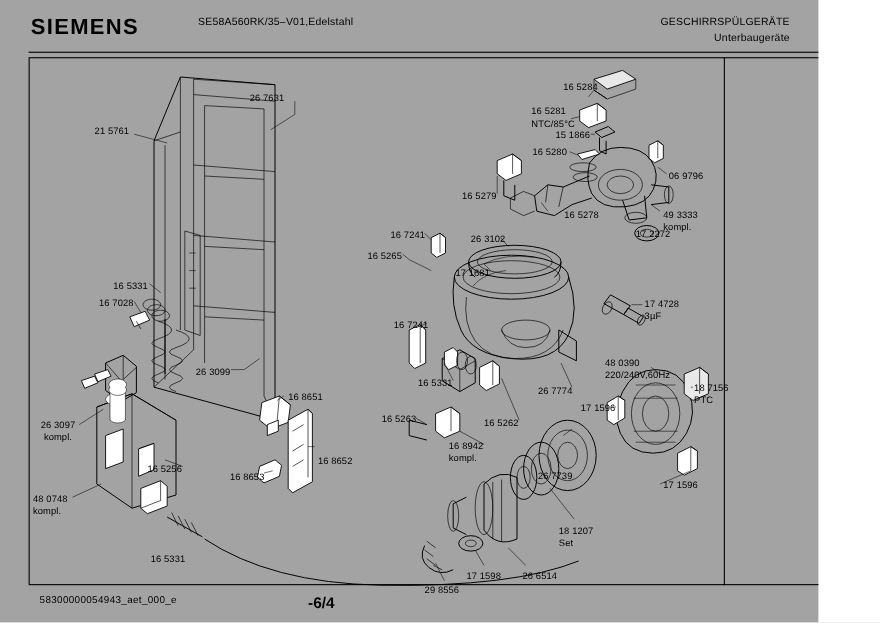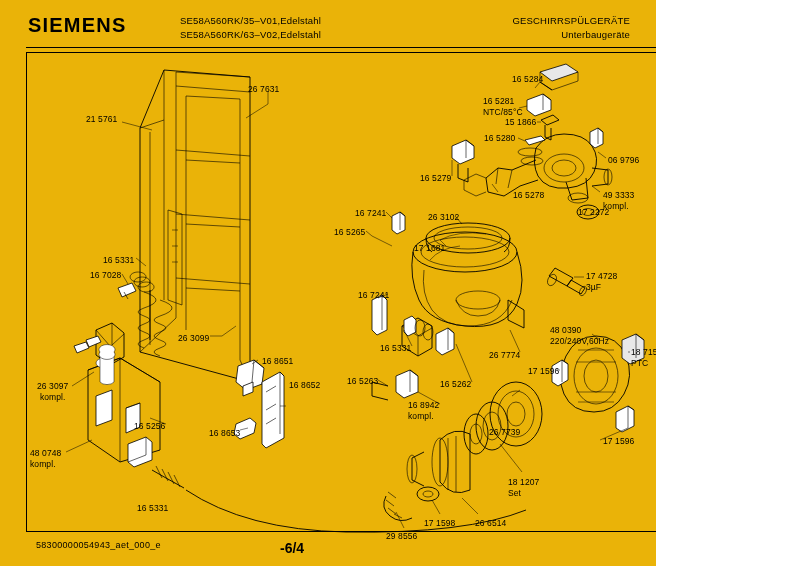--- a/index.html
+++ b/index.html
@@ -2,23 +2,23 @@
 <html><head>
 <meta charset="utf-8">
 <style>
   html, body {
     margin: 0;
     padding: 0;
     background: #ffffff;
   }
   #page {
     position: relative;
-    width: 656px;
+    width: 744px;
     height: 566px;
-    background: #eab308;
+    background: #a3a3a3;
     font-family: "Liberation Sans", sans-serif;
     color: #000000;
     overflow: hidden;
   }
 
   
   .brand {
     position: absolute;
     left: 28px;
     top: 14px;
@@ -115,21 +115,20 @@
 </style>
 </head>
 <body>
 
 <div id="page">
 
   <div class="brand">SIEMENS</div>
 
   <div class="model-block">
     <div>SE58A560RK/35–V01,Edelstahl</div>
-    <div>SE58A560RK/63–V02,Edelstahl</div>
   </div>
 
   <div class="header-right">
     <div>GESCHIRRSPÜLGERÄTE</div>
     <div>Unterbaugeräte</div>
   </div>
 
   <div class="header-rule"></div>
 
   <div class="frame"></div>
@@ -365,21 +364,21 @@
       <path class="st" d="M600 440 L628 428"></path>
       <path class="st" d="M66 452 L92 440"></path>
       <path class="st" d="M522 472 L500 444"></path>
       <path class="st" d="M440 514 L432 500"></path>
       <path class="st" d="M478 514 L462 498"></path>
       <path class="st" d="M404 528 L396 512"></path>
     </g>
   </svg>
 
   <div id="callouts">
-      <div class="lbl" style="left: 248px; top: 84px; text-align: right;">26 7631</div>
+      <div class="lbl" style="left: 227px; top: 84px; text-align: right;">26 7631</div>
       <div class="lbl" style="left: 86px; top: 114px;">21 5761</div>
       <div class="lbl" style="left: 512px; top: 74px;">16 5284</div>
       <div class="lbl" style="left: 483px; top: 96px;">16 5281
 NTC/85°C</div>
       <div class="lbl" style="left: 505px; top: 117px;">15 1866</div>
       <div class="lbl" style="left: 484px; top: 133px;">16 5280</div>
       <div class="lbl" style="left: 608px; top: 155px;">06 9796</div>
       <div class="lbl" style="left: 420px; top: 173px;">16 5279</div>
       <div class="lbl" style="left: 603px; top: 190px;">49 3333
 kompl.</div>
@@ -403,21 +402,21 @@
 PTC</div>
       <div class="lbl" style="left: 528px; top: 366px;">17 1596</div>
       <div class="lbl" style="left: 262px; top: 356px;">16 8651</div>
       <div class="lbl" style="left: 347px; top: 376px;">16 5263</div>
       <div class="lbl" style="left: 440px; top: 379px;">16 5262</div>
       <div class="lbl" style="left: 37px; top: 381px; text-align: center;">26 3097
 kompl.</div>
       <div class="lbl" style="left: 489px; top: 387px; margin-top: 40px;">26 7739</div>
       <div class="lbl" style="left: 408px; top: 400px;">16 8942
 kompl.</div>
-      <div class="lbl" style="left: 289px; top: 380px; text-align: center;">16 8652</div>
+      <div class="lbl" style="left: 289px; top: 414px; text-align: center;">16 8652</div>
       <div class="lbl" style="left: 134px; top: 421px;">16 5256</div>
       <div class="lbl" style="left: 209px; top: 428px;">16 8653</div>
       <div class="lbl" style="left: 603px; top: 436px;">17 1596</div>
       <div class="lbl" style="left: 30px; top: 448px;">48 0748
 kompl.</div>
       <div class="lbl" style="left: 508px; top: 477px;">18 1207
 Set</div>
       <div class="lbl" style="left: 137px; top: 503px;">16 5331</div>
       <div class="lbl" style="left: 424px; top: 518px;">17 1598</div>
       <div class="lbl" style="left: 475px; top: 518px;">26 6514</div>

